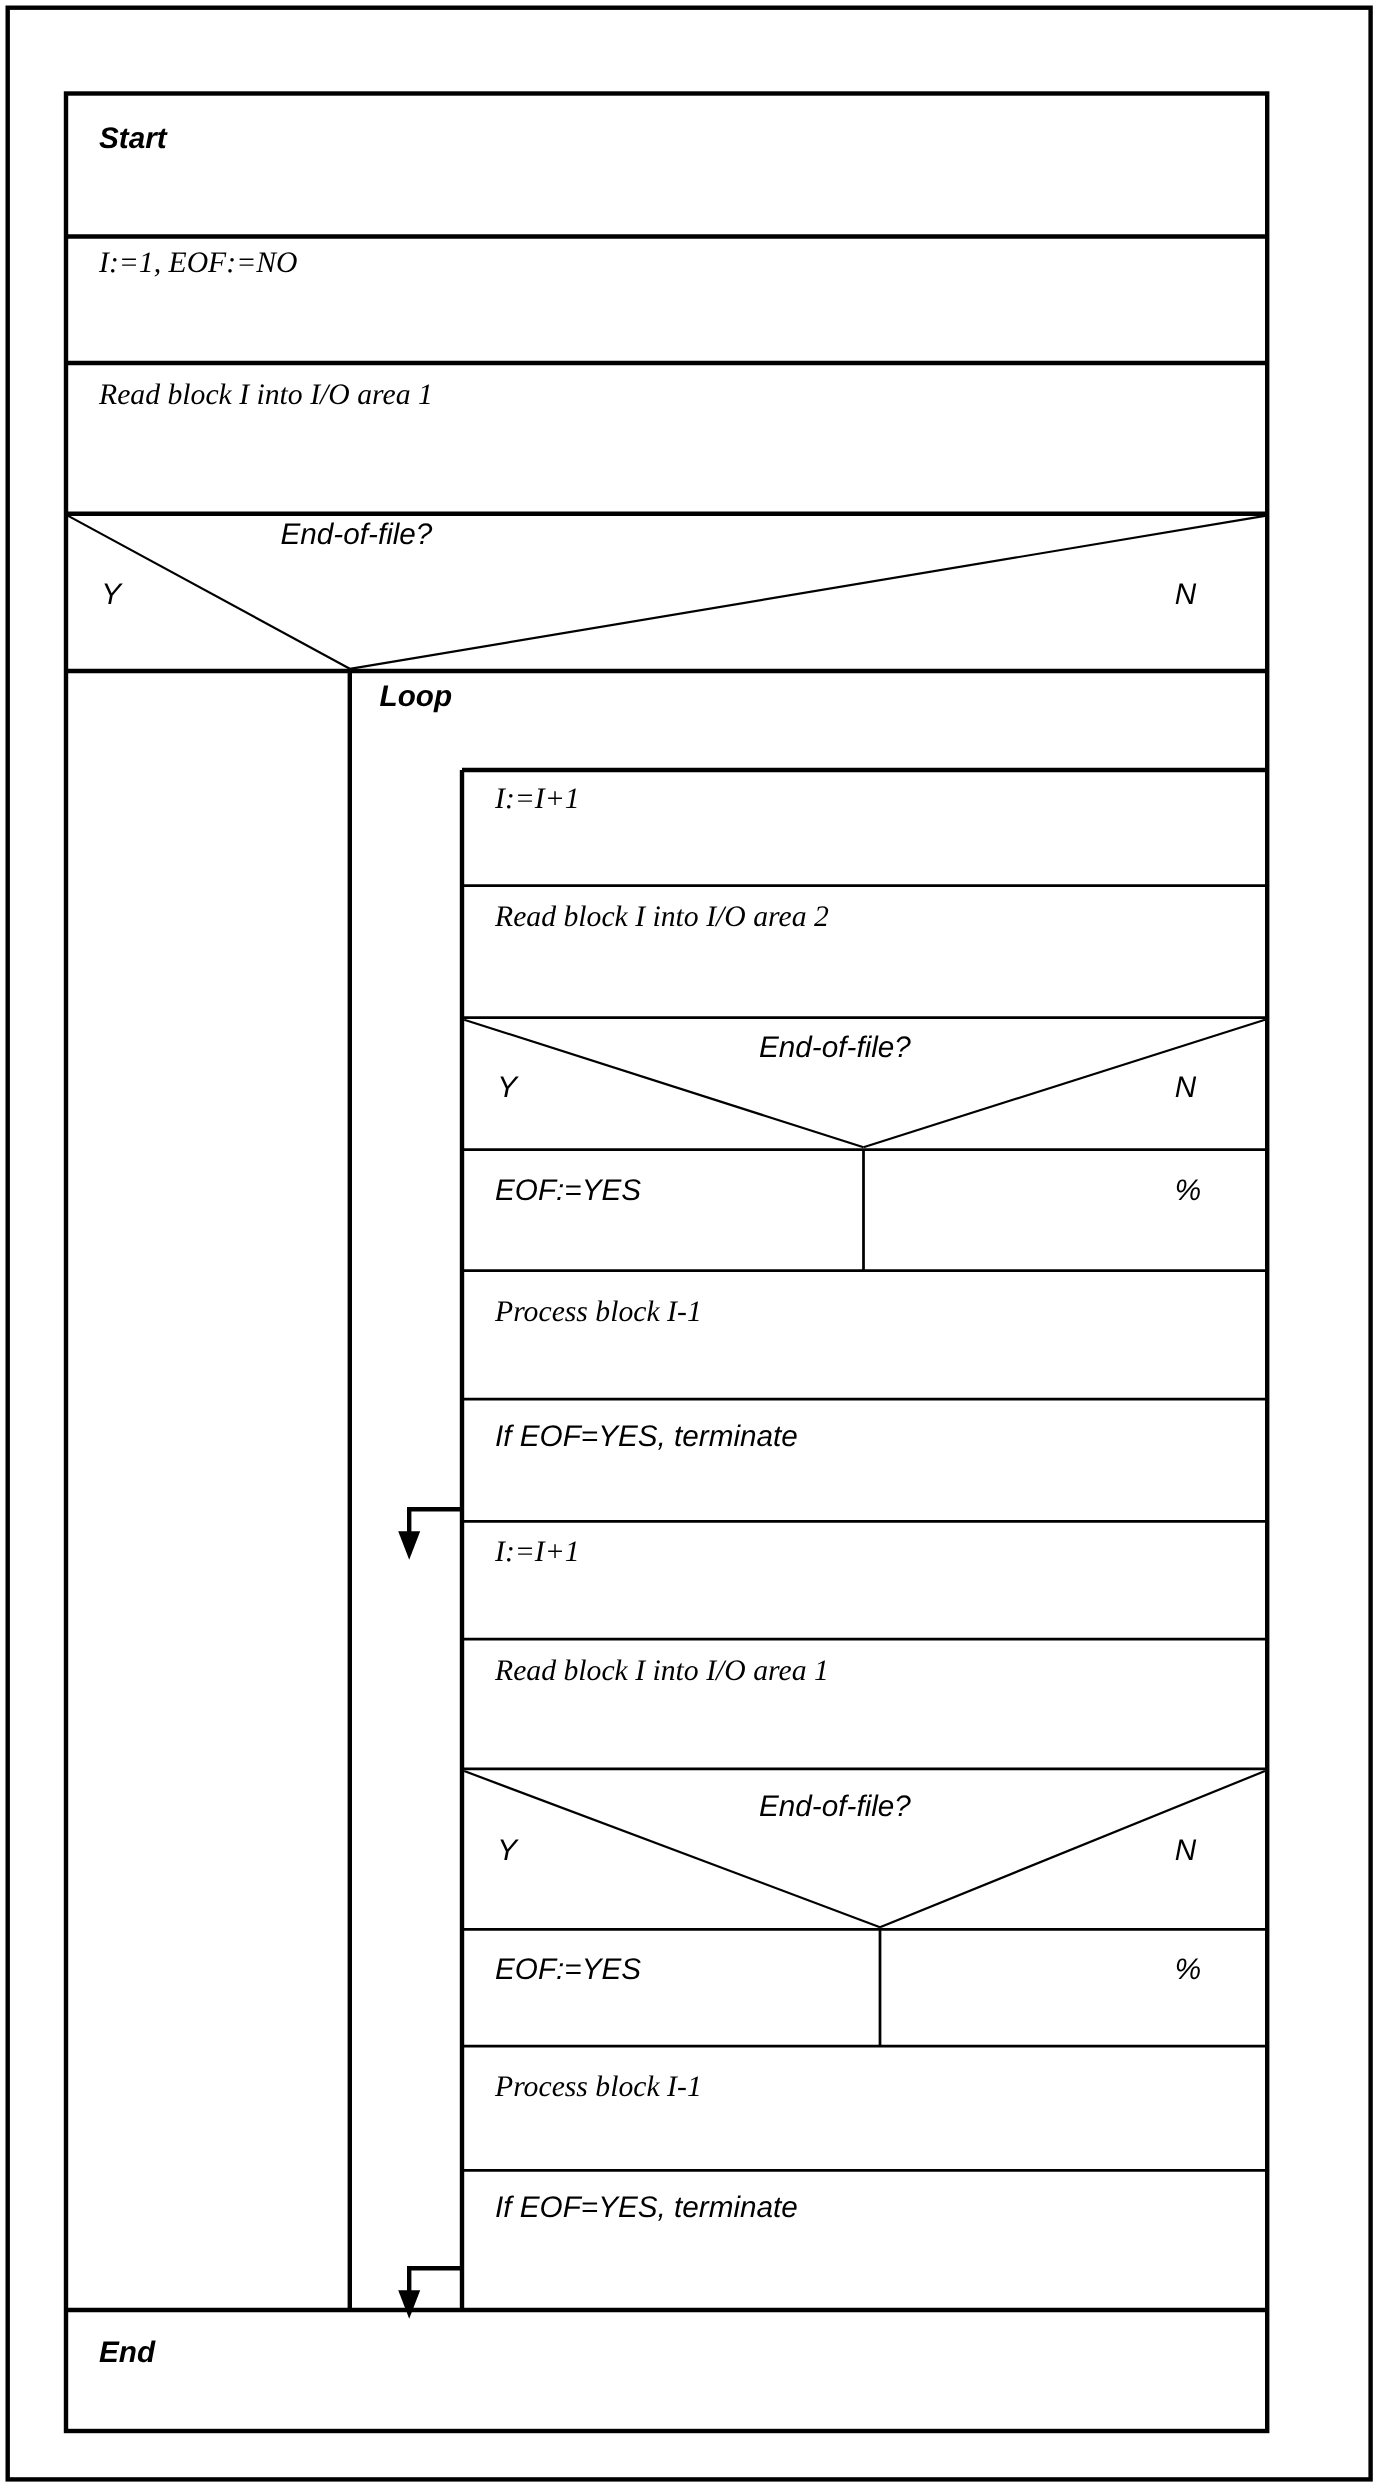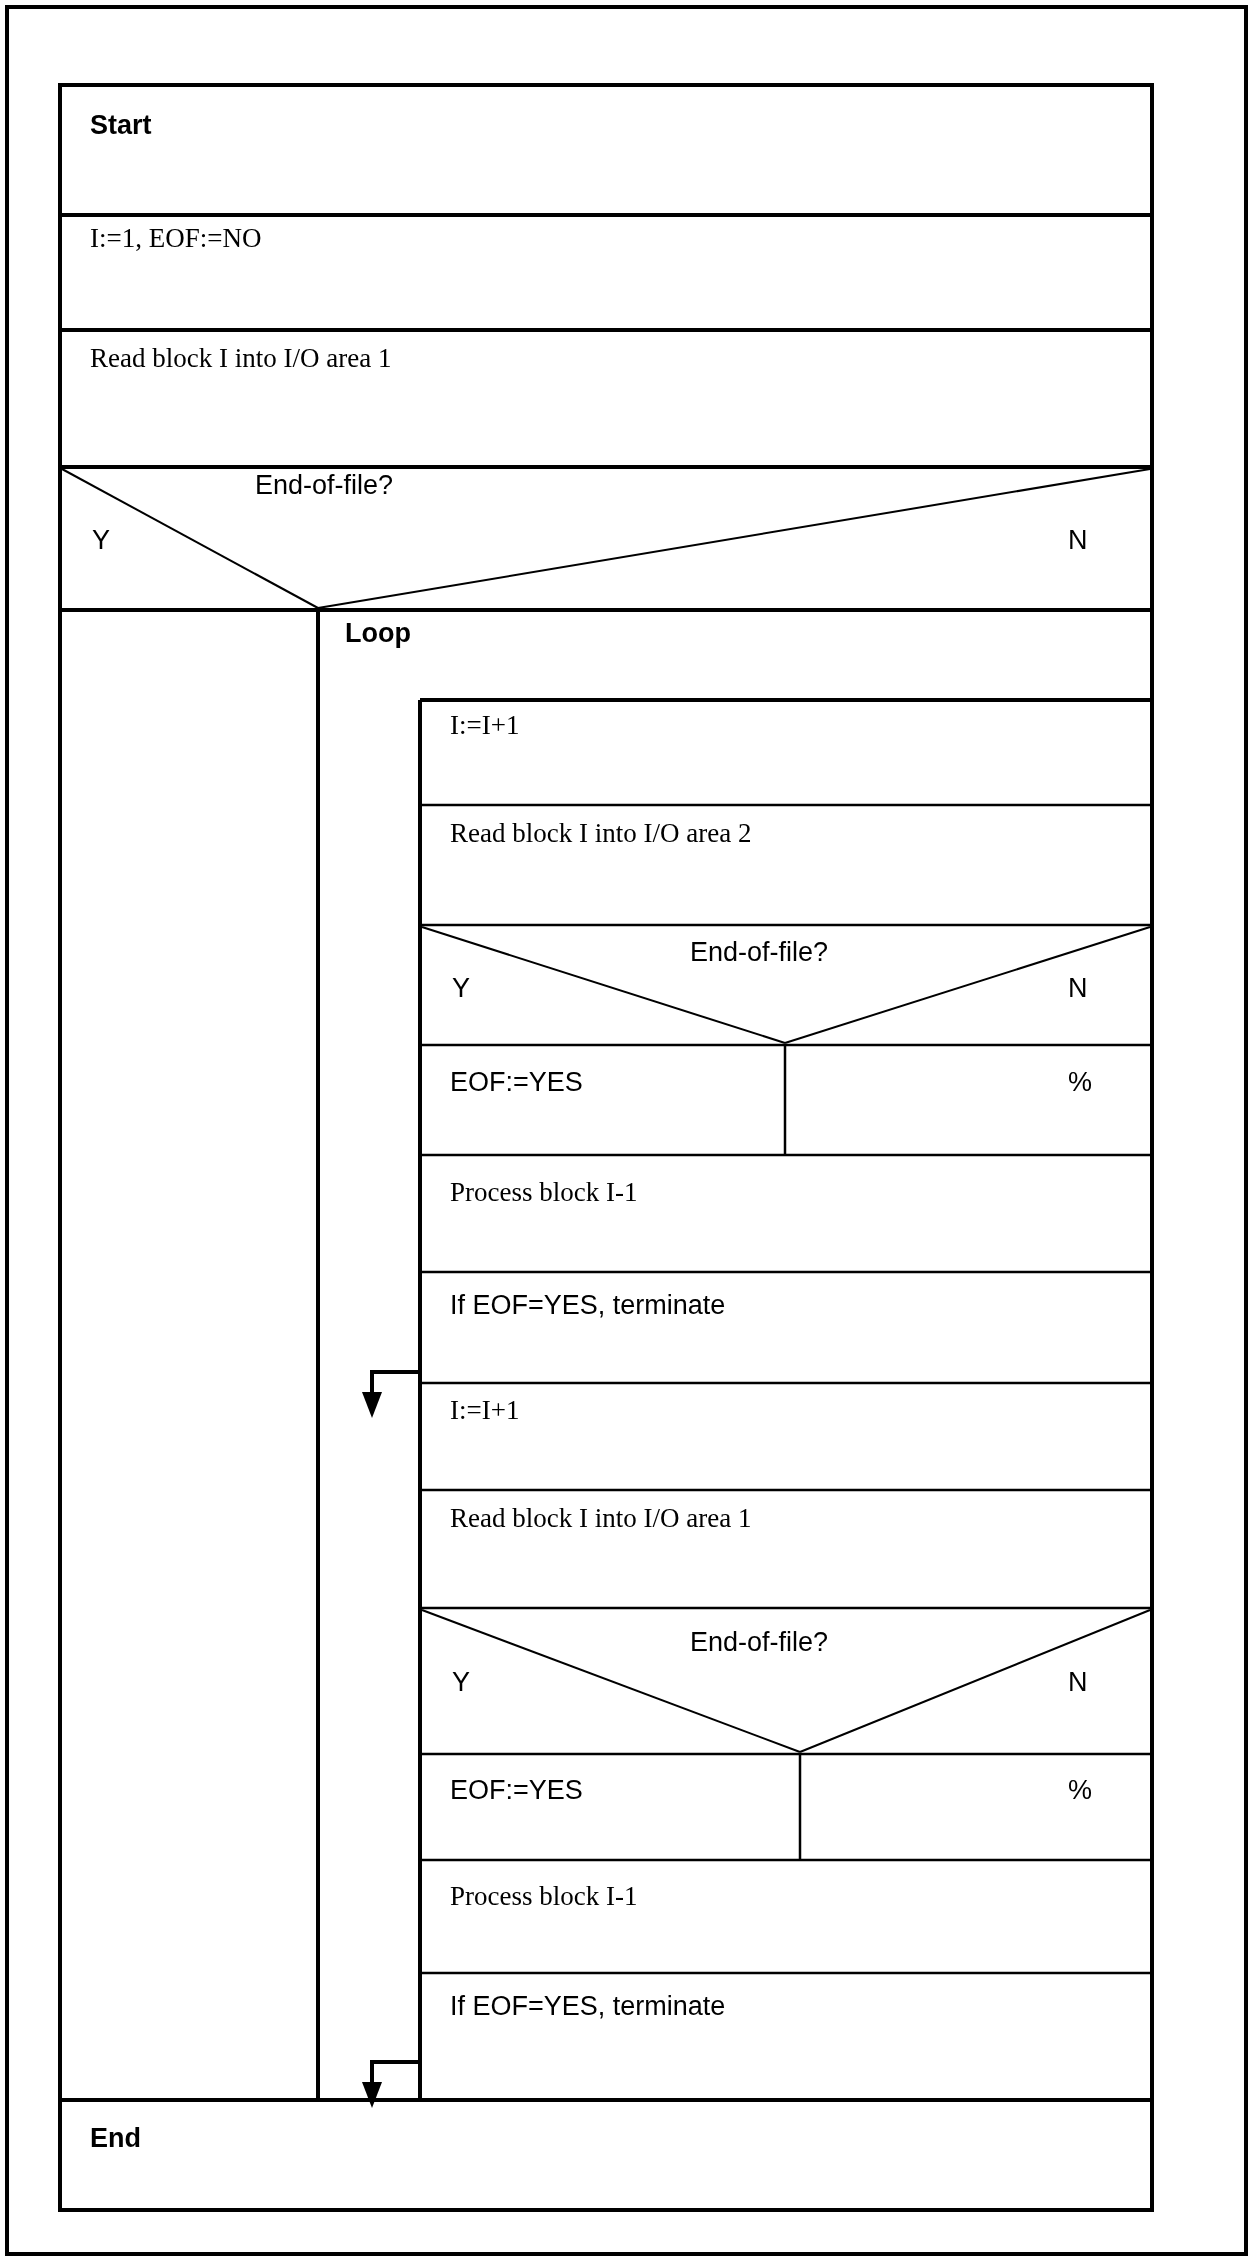--- a/index.html
+++ b/index.html
@@ -13,20 +13,21 @@
     height: 2263px;
     font-family: "Liberation Sans", sans-serif;
     -webkit-font-smoothing: antialiased;
   }
   #page {
     position: relative;
     width: 1255px;
     height: 2263px;
     overflow: hidden;
     background: #ffffff;
+    font-style: italic;
   }
   #page-frame {
     position: absolute;
     left: 5px;
     top: 5px;
     width: 1243px;
     height: 2251px;
     border: 4px solid #000000;
     box-sizing: border-box;
     background: #ffffff;

